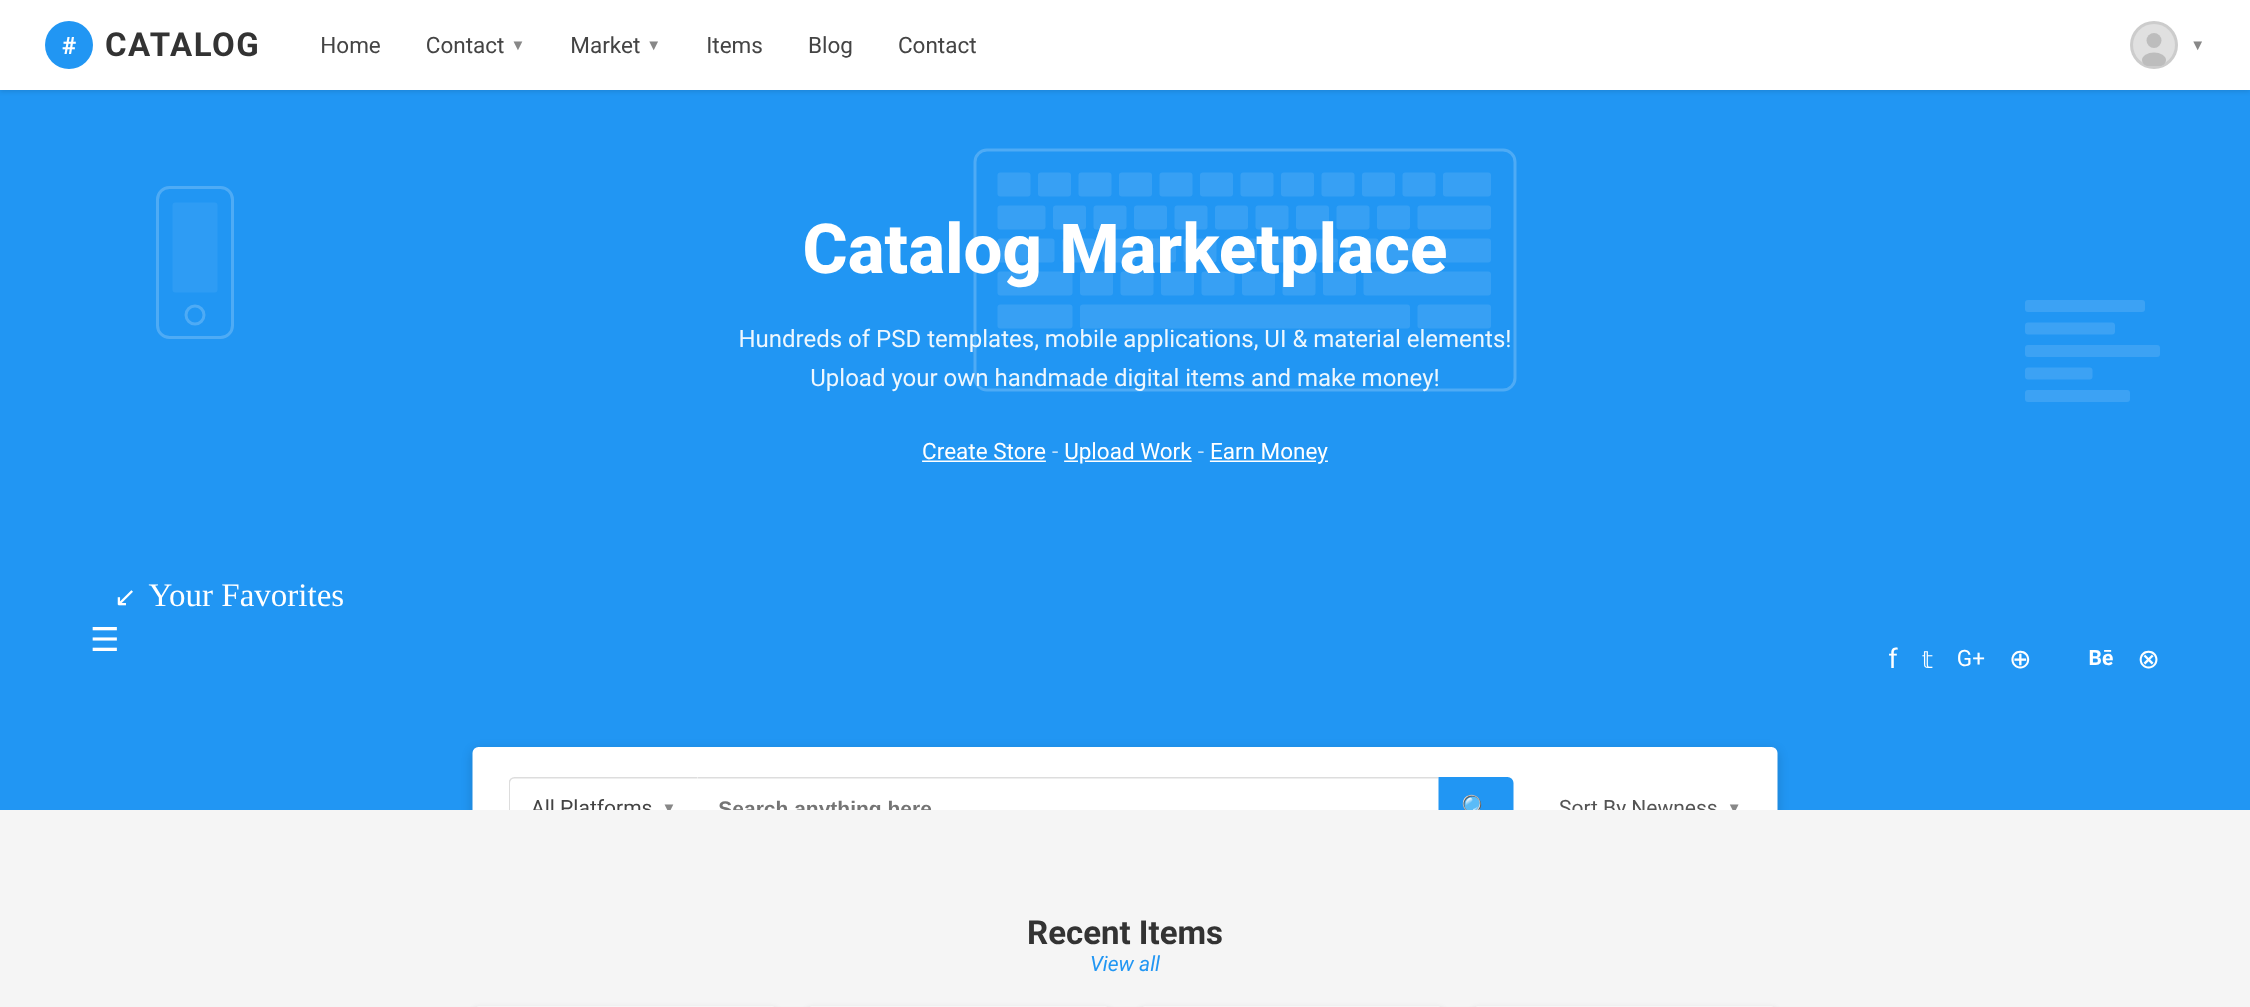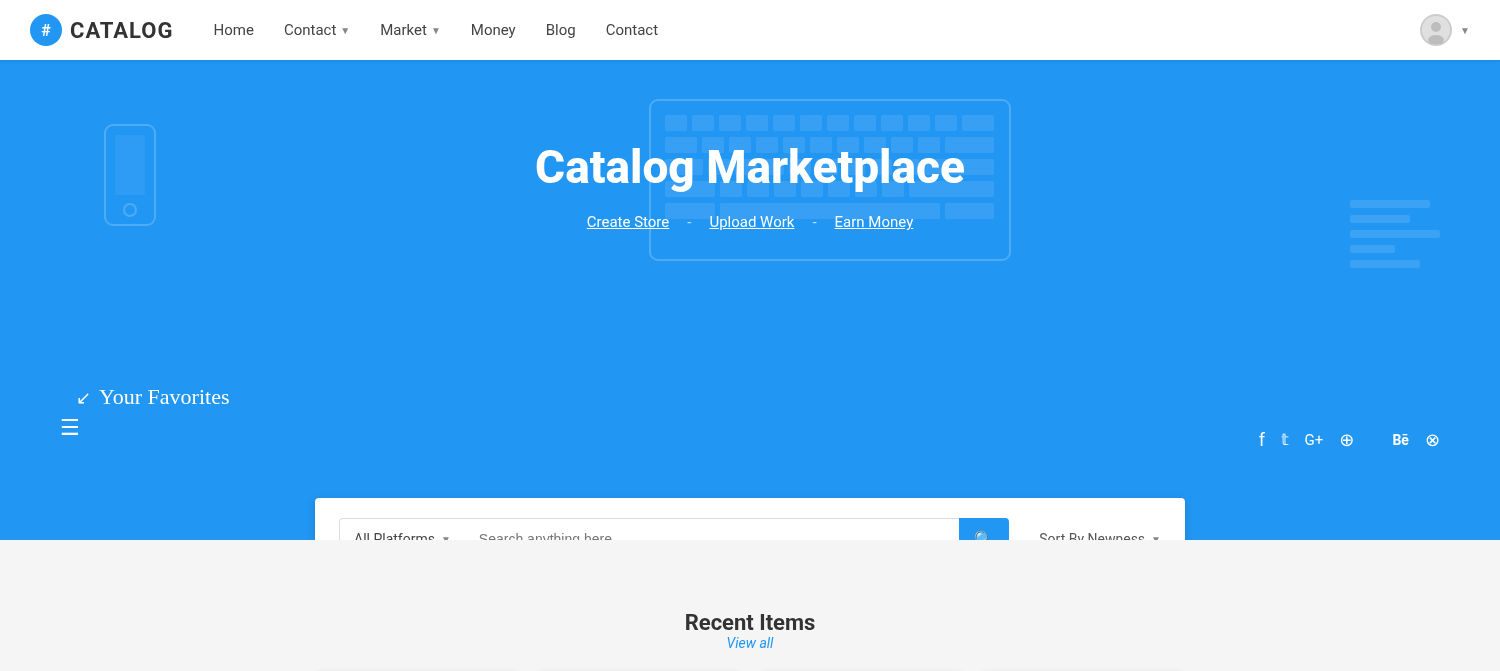--- a/index.html
+++ b/index.html
@@ -108,21 +108,21 @@
     .hero-subtitle {
       font-size: 16px;
       color: rgba(255,255,255,0.92);
       max-width: 540px;
       margin-bottom: 28px;
       line-height: 1.6;
     }
     .hero-links {
       display: flex;
       align-items: center;
-      gap: 18px;
+      gap: 4px;
       font-size: 15px;
       color: rgba(255,255,255,0.95);
     }
     .hero-link {
       color: #fff;
       text-decoration: underline;
       cursor: pointer;
     }
     .hero-links-separator { color: rgba(255,255,255,0.7); }
 
@@ -207,20 +207,21 @@
     .search-input {
       flex: 1;
       height: 42px;
       border: 1px solid #ddd;
       border-left: none;
       border-right: none;
       padding: 0 14px;
       font-size: 14px;
       color: #999;
       outline: none;
+      font-weight: bold;
     }
     .search-button {
       height: 42px;
       width: 50px;
       background: #2196F3;
       border: none;
       border-radius: 0 4px 4px 0;
       display: flex;
       align-items: center;
       justify-content: center;
@@ -353,21 +354,21 @@
     </a>
     <a class="nav-link">
       <span>Contact</span>
       <span class="nav-dropdown-arrow">▼</span>
     </a>
     <a class="nav-link">
       <span>Market</span>
       <span class="nav-dropdown-arrow">▼</span>
     </a>
     <a class="nav-link">
-      <span>Money</span>
+      <span>Items</span>
     </a>
     <a class="nav-link">
       <span>Blog</span>
     </a>
     <a class="nav-link">
       <span>Contact</span>
     </a>
   </div>
 
   <div class="navbar-right">
@@ -448,20 +449,21 @@
   <svg class="hero-decoration bars-shape" viewBox="0 0 100 120" fill="white">
     <rect x="0" y="40" width="80" height="8" rx="2" fill="white" opacity="0.6"></rect>
     <rect x="0" y="55" width="60" height="8" rx="2" fill="white" opacity="0.6"></rect>
     <rect x="0" y="70" width="90" height="8" rx="2" fill="white" opacity="0.6"></rect>
     <rect x="0" y="85" width="45" height="8" rx="2" fill="white" opacity="0.6"></rect>
     <rect x="0" y="100" width="70" height="8" rx="2" fill="white" opacity="0.6"></rect>
   </svg>
 
   <div class="hero-content">
     <h1 class="hero-title">Catalog Marketplace</h1>
+    <p class="hero-subtitle">Hundreds of PSD templates, mobile applications, UI &amp; material elements! Upload your own handmade digital items and make money!</p>
     <div class="hero-links">
       <a class="hero-link">Create Store</a>
       <span class="hero-links-separator">-</span>
       <a class="hero-link">Upload Work</a>
       <span class="hero-links-separator">-</span>
       <a class="hero-link">Earn Money</a>
     </div>
   </div>
 
   <div class="favorites-badge">

